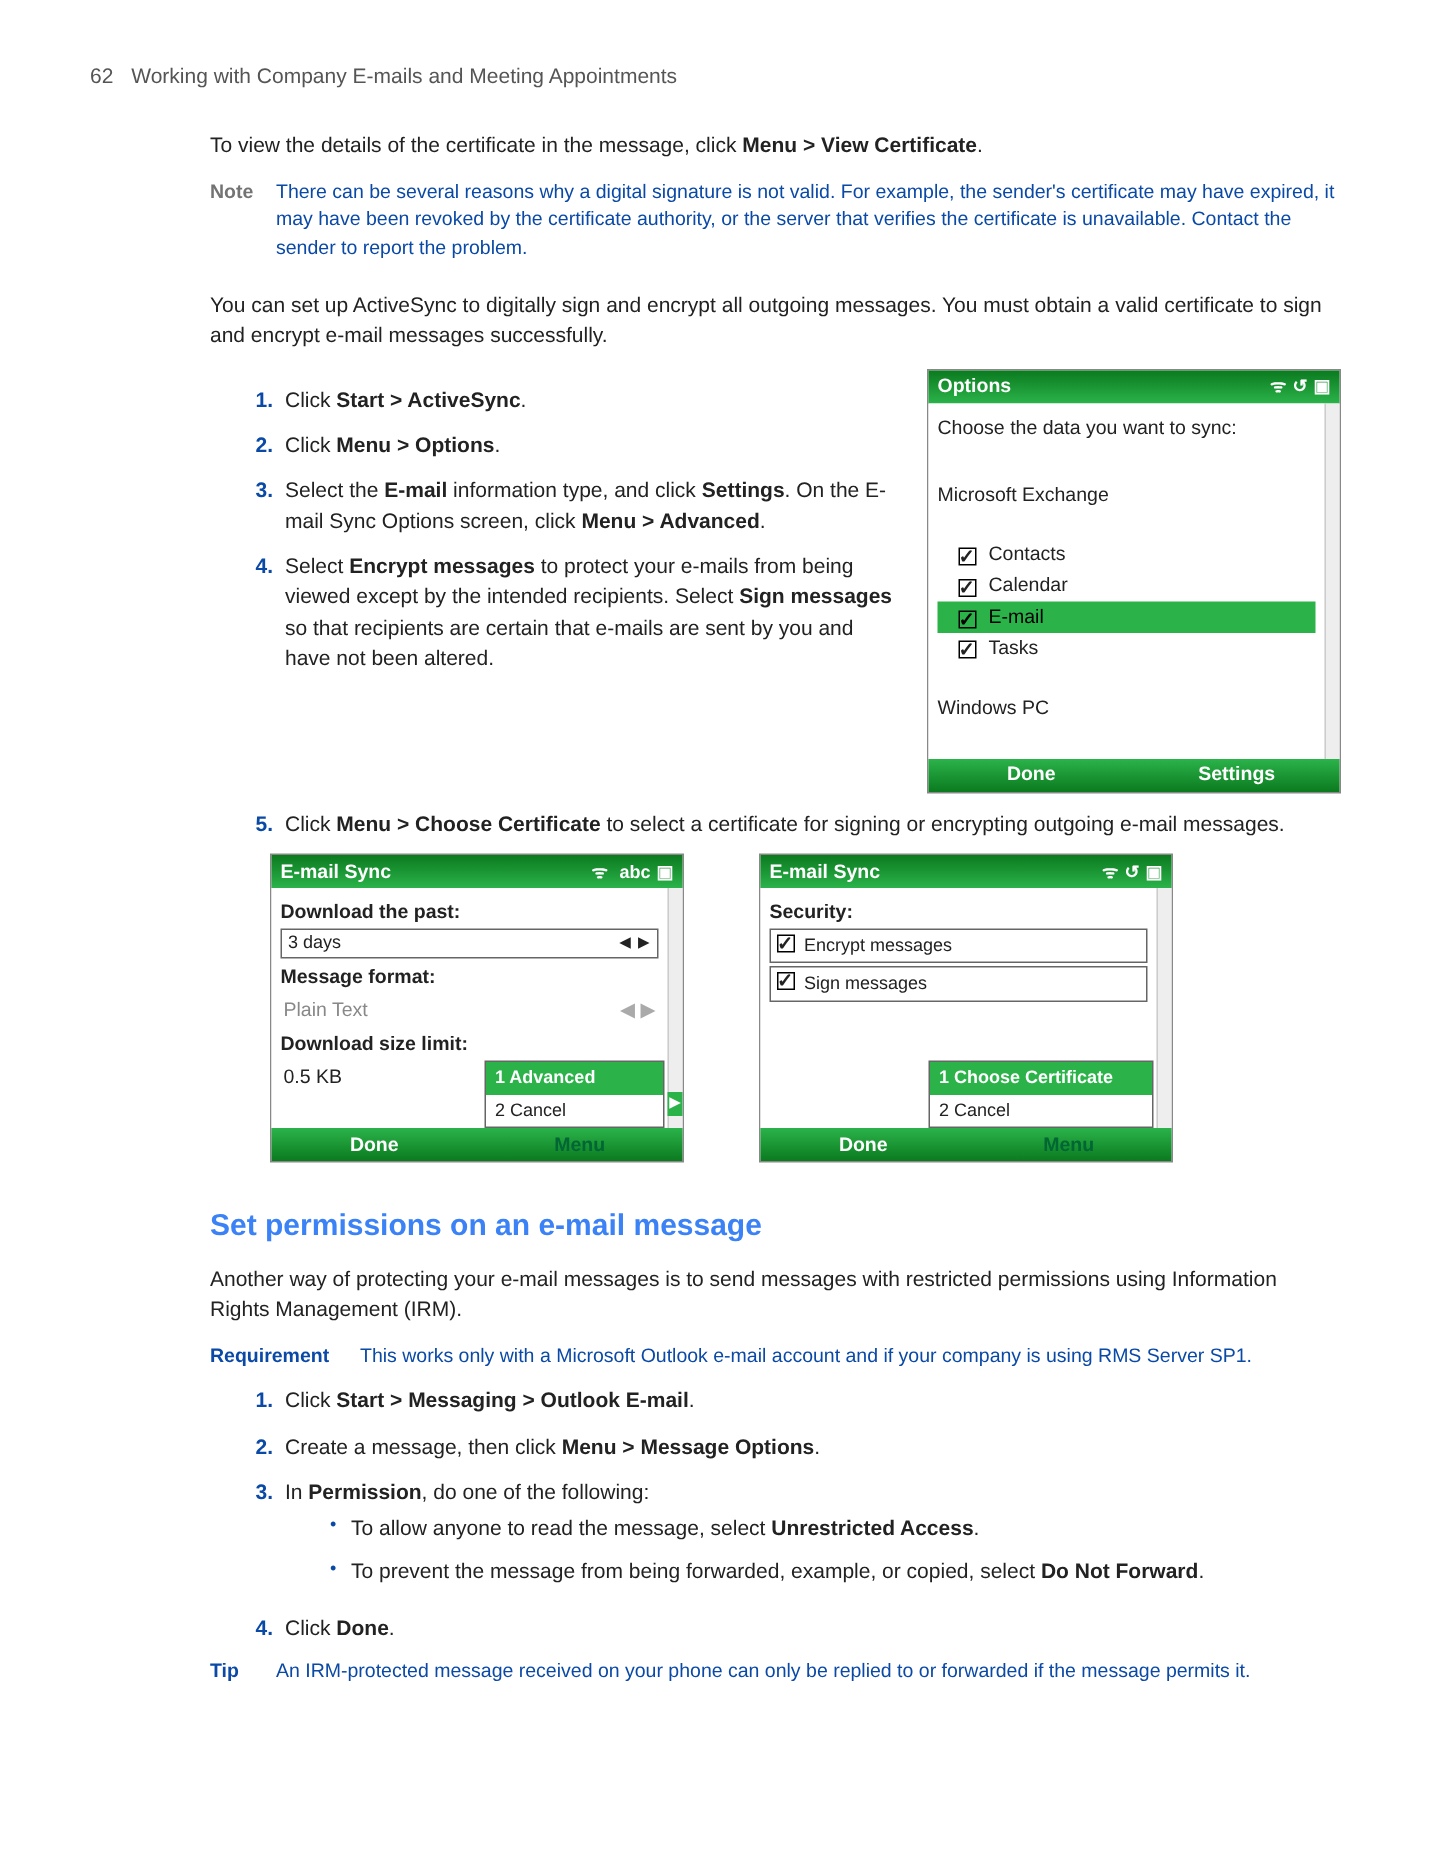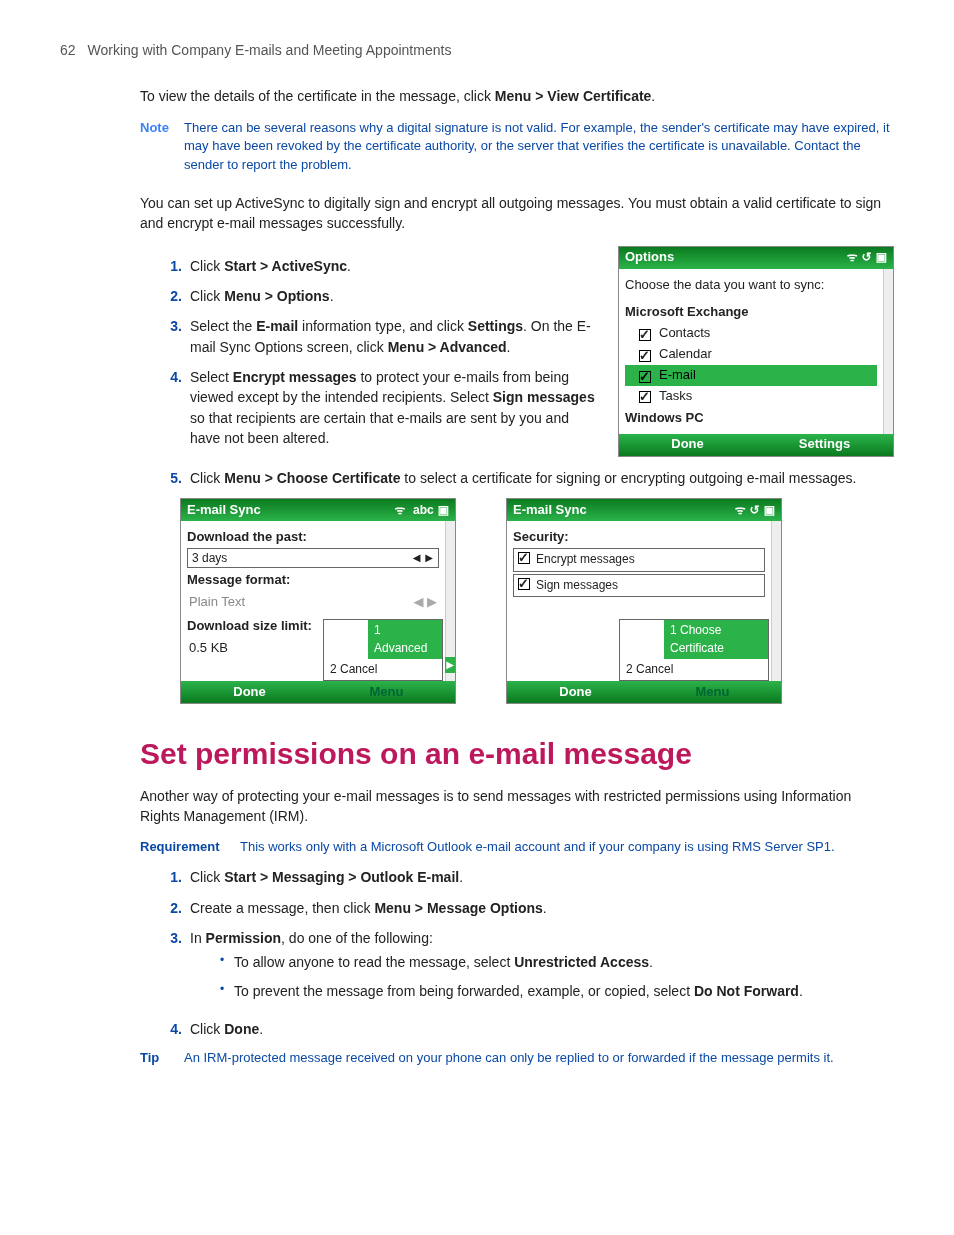--- a/index.html
+++ b/index.html
@@ -15,32 +15,32 @@
   }
   .page-header {
     font-size: 14px;
     color: #555;
     margin-bottom: 26px;
   }
   .page-num { margin-right: 8px; }
   .content { margin-left: 80px; }
   p { margin-bottom: 12px; }
   .note-row { display: flex; margin: 10px 0 18px 0; }
-  .note-label { color: #3b82f6; font-weight: bold; flex: 0 0 44px; font-size: 13px; }
+  .note-label { color: #737373; font-weight: bold; flex: 0 0 44px; font-size: 13px; }
   .note-text { color: #0a49a6; font-size: 13px; flex: 1; }
   .subhead-blue { color: #0a49a6; font-weight: bold; font-size: 16px; margin: 14px 0 8px 0; }
   ol.steps { list-style: none; margin: 10px 0 10px 20px; }
   ol.steps > li { display: flex; margin-bottom: 10px; }
   ol.steps > li .num { flex: 0 0 22px; font-weight: bold; color: #0a49a6; text-align: right; margin-right: 8px; }
   ol.steps > li .body { flex: 1; }
   .step-row { display:flex; align-items:flex-start; }
   .steps-col { flex: 1 1 auto; }
   .screenshot-col { flex: 0 0 auto; }
   b, strong { font-weight: bold; }
-  .h2-green { color: #be185d; font-weight: bold; font-size: 30px; margin: 28px 0 10px 0; }
+  .h2-green { color: #3b82f6; font-weight: bold; font-size: 20px; margin: 28px 0 10px 0; }
   .req-row, .tip-row { display:flex; margin: 10px 0; font-size: 13px; }
   .req-label { color: #0a49a6; font-weight: bold; flex: 0 0 100px; }
   .req-text { color: #0a49a6; flex: 1; }
   .tip-label { color:#0a49a6; font-weight:bold; flex:0 0 44px;}
   .tip-text  { color:#0a49a6; flex:1;}
   ul.bullets { list-style: none; margin: 4px 0 4px 30px; }
   ul.bullets li { display:flex; margin-bottom: 8px; }
   ul.bullets li .dot { flex:0 0 14px; color:#0a49a6; font-size:12px; }
   ul.bullets li .btxt { flex:1; }
 
@@ -51,36 +51,36 @@
   .titlebar { background: linear-gradient(#0b7a1f,#2bb34a); color:#fff; font-weight:bold; padding:3px 6px; display:flex; justify-content:space-between; align-items:center; height:22px;}
   .titlebar .right-icons span{ margin-left:4px; font-size:12px;}
   .phone-body { padding:4px 6px; background:#fff; min-height:80px;}
   .softkeys { background: linear-gradient(#2bb34a,#0b7a1f); color:#fff; font-weight:bold; display:flex; height:22px; align-items:center;}
   .softkeys .sk { flex:1; text-align:center; font-size:13px;}
   .cbox { display:inline-block; width:12px;height:12px;border:1.5px solid #000; margin-right:6px; position:relative; top:1px;}
   .cbox.checked::after{content:"✓"; position:absolute; top:-4px; left:-1px; font-size:13px; font-weight:bold;}
   .phone-row{ padding:1px 0; display:flex; align-items:center;}
   .phone-row.sel{ background:#2bb34a; color:#000;}
   .phone-row .lbl{ margin-left:2px;}
-  .phone-sec-title{ font-weight:bold; margin:2px 0;}
+  .phone-sec-title{ font-weight:normal; margin:20px 0;}
   .phone-prompt{ padding:3px 0 6px 0;}
   .scrollbar{ position:absolute; right:0; top:22px; bottom:22px; width:10px; background:#eee; border-left:1px solid #ccc;}
   .phone{ position:relative;}
   .phone-body{ margin-right:10px;}
 
   
   .shots-row{ display:flex; gap:50px; margin:10px 0 0 40px;}
   .field-label{ font-weight:bold; margin:3px 0 1px 0;}
   .dropdown{ border:1px solid #666; padding:2px 4px; display:flex; justify-content:space-between; align-items:center; height:20px; font-size:12px;}
   .dropdown .arrows{ font-size:10px; letter-spacing:1px;}
   .value-disabled{ color:#888; padding:2px 2px; display:flex; justify-content:space-between;}
   .value-plain{ padding:2px 2px;}
   .popup-menu{ position:absolute; right:12px; bottom:22px; background:#fff; border:1px solid #666; font-size:12px; width:120px;}
   .popup-menu .item{ padding:2px 6px;}
-  .popup-menu .item.hi{ background:#2bb34a; color:#fff; font-weight:normal;margin-left:44px;}
+  .popup-menu .item.hi{ background:#2bb34a; color:#fff; font-weight:bold;}
   .popup-handle{ position:absolute; right:0; bottom:30px; width:10px; height:16px; background:#2bb34a; display:flex; align-items:center; justify-content:center; color:#fff; font-size:10px;}
   .sec-box{ border:1px solid #666; padding:2px 4px; margin-bottom:2px; font-size:12px;}
 </style>
 </head>
 <body>
 
 <div class="page-header">
   <span class="page-num">62</span>
   <span>Working with Company E-mails and Meeting Appointments</span>
 </div>

